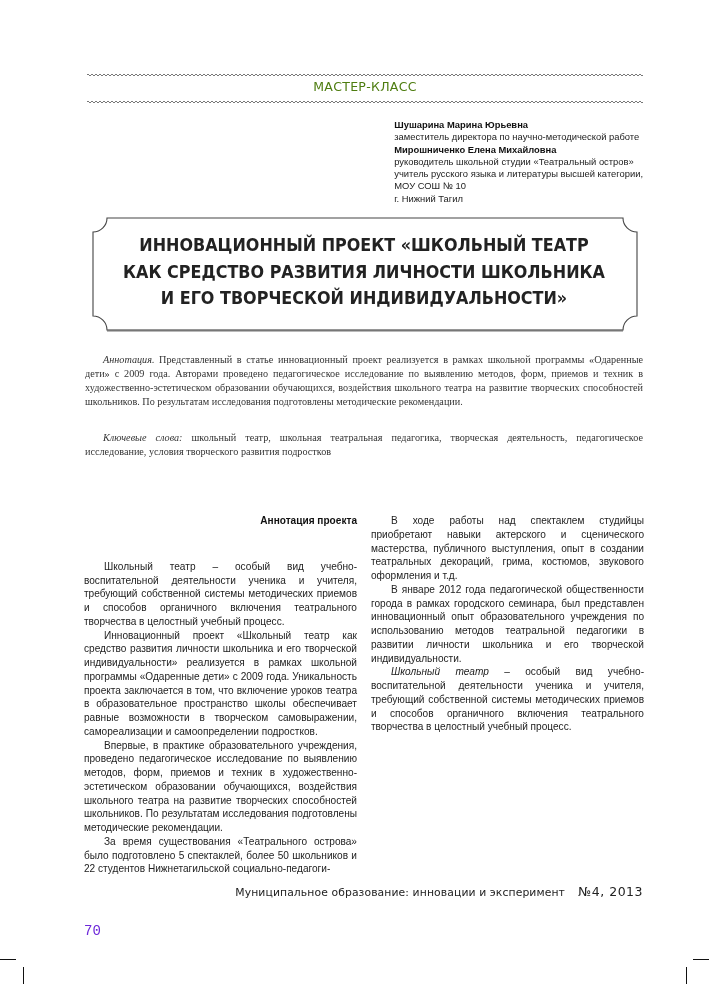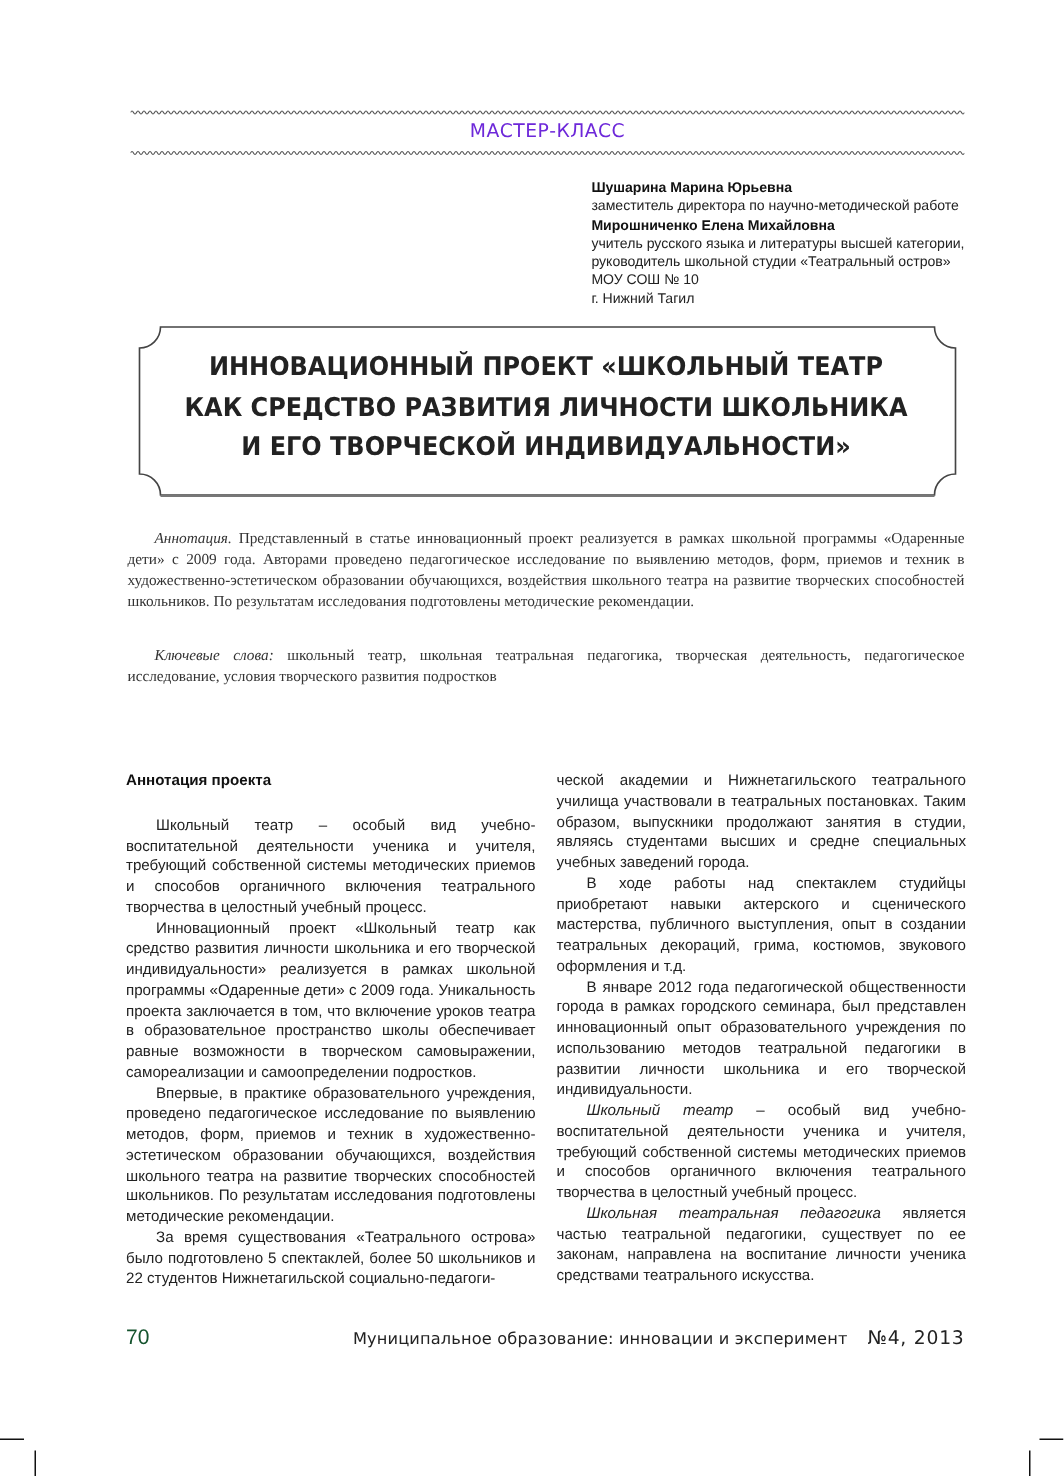--- a/index.html
+++ b/index.html
@@ -1,21 +1,21 @@
 <!DOCTYPE html>
 <html><head>
 <meta charset="utf-8">
 <style>
   html, body { margin: 0; padding: 0; background: #ffffff; }
   body { width: 709px; height: 984px; position: relative; overflow: hidden; color: #1a1a1a; }
 
   
   .wave { position: absolute; left: 87px; width: 556px; height: 4px; }
   #section-title { position: absolute; left: 87px; width: 556px; top: 79px; text-align: center;
-    font-family: "DejaVu Sans", sans-serif; font-size: 12.5px; letter-spacing: 0.3px; color: #6d28d9; line-height: 16px; }
+    font-family: "DejaVu Sans", sans-serif; font-size: 12.5px; letter-spacing: 0.3px; color: #4d7c0f; line-height: 16px; }
 
   
   #authors { position: absolute; right: 66px; top: 119px; 
     font-family: "Liberation Sans", sans-serif; font-size: 9.4px; line-height: 12.3px; color: #222; }
   #authors .name { font-weight: bold; color: #111; }
 
   
   #title-frame { position: absolute; left: 90px; top: 215px; width: 550px; height: 118px; }
   #title-text { position: absolute; left: 93px; top: 232px; width: 542px; text-align: center;
     font-family: "DejaVu Sans", sans-serif; font-weight: bold; font-size: 17.2px; line-height: 26.5px;
@@ -23,49 +23,49 @@
 
   
   .serif-block { position: absolute; left: 85px; width: 558px; font-family: "Liberation Serif", serif;
     font-size: 10.2px; line-height: 13.9px; color: #333; text-align: justify; text-indent: 18px; }
   .serif-block i { color: #333; }
 
   
   .col { position: absolute; width: 273px; font-family: "Liberation Sans", sans-serif; font-size: 10.1px;
     line-height: 13.75px; color: #222; text-align: justify; }
   .col p { margin: 0; text-indent: 20px; }
-  .col .heading { text-align: left; font-weight: bold; text-indent: 0; margin-bottom: 8px; color: #111; }
+  .col .heading { text-align: right; font-weight: bold; text-indent: 0; margin-bottom: 24px; color: #111; }
   #col-left { left: 84px; top: 514px; }
   #col-right { left: 371px; top: 514px; }
   .col .noindent { text-indent: 0; }
 
   
-  #page-number { position: absolute; left: 84px; top: 883px; font-family: Liberation Sans, sans-serif; font-size: 14px; color: #14532d; }
+  #page-number { position: absolute; left: 84px; top: 923px; font-family: Liberation Mono, monospace; font-size: 14px; color: #6d28d9; }
   #journal-name { position: absolute; right: 144px; top: 886px; font-family: "DejaVu Sans", sans-serif; font-size: 10.8px; color: #222; letter-spacing: 0.1px; text-align: center; }
   #issue { position: absolute; right: 66px; top: 884px; font-family: "DejaVu Sans", sans-serif; font-size: 12.5px; color: #222; letter-spacing: 0.5px; }
 
   .crop { position: absolute; background: #111; }
 </style>
 </head>
 <body>
 
 <svg class="wave" style="top:73px" viewBox="0 0 556 4" preserveAspectRatio="none">
   <path id="wave1" d="M0,2 Q1,0 2,2 Q3,4 4,2 Q5,0 6,2 Q7,4 8,2 Q9,0 10,2 Q11,4 12,2 Q13,0 14,2 Q15,4 16,2 Q17,0 18,2 Q19,4 20,2 Q21,0 22,2 Q23,4 24,2 Q25,0 26,2 Q27,4 28,2 Q29,0 30,2 Q31,4 32,2 Q33,0 34,2 Q35,4 36,2 Q37,0 38,2 Q39,4 40,2 Q41,0 42,2 Q43,4 44,2 Q45,0 46,2 Q47,4 48,2 Q49,0 50,2 Q51,4 52,2 Q53,0 54,2 Q55,4 56,2 Q57,0 58,2 Q59,4 60,2 Q61,0 62,2 Q63,4 64,2 Q65,0 66,2 Q67,4 68,2 Q69,0 70,2 Q71,4 72,2 Q73,0 74,2 Q75,4 76,2 Q77,0 78,2 Q79,4 80,2 Q81,0 82,2 Q83,4 84,2 Q85,0 86,2 Q87,4 88,2 Q89,0 90,2 Q91,4 92,2 Q93,0 94,2 Q95,4 96,2 Q97,0 98,2 Q99,4 100,2 Q101,0 102,2 Q103,4 104,2 Q105,0 106,2 Q107,4 108,2 Q109,0 110,2 Q111,4 112,2 Q113,0 114,2 Q115,4 116,2 Q117,0 118,2 Q119,4 120,2 Q121,0 122,2 Q123,4 124,2 Q125,0 126,2 Q127,4 128,2 Q129,0 130,2 Q131,4 132,2 Q133,0 134,2 Q135,4 136,2 Q137,0 138,2 Q139,4 140,2 Q141,0 142,2 Q143,4 144,2 Q145,0 146,2 Q147,4 148,2 Q149,0 150,2 Q151,4 152,2 Q153,0 154,2 Q155,4 156,2 Q157,0 158,2 Q159,4 160,2 Q161,0 162,2 Q163,4 164,2 Q165,0 166,2 Q167,4 168,2 Q169,0 170,2 Q171,4 172,2 Q173,0 174,2 Q175,4 176,2 Q177,0 178,2 Q179,4 180,2 Q181,0 182,2 Q183,4 184,2 Q185,0 186,2 Q187,4 188,2 Q189,0 190,2 Q191,4 192,2 Q193,0 194,2 Q195,4 196,2 Q197,0 198,2 Q199,4 200,2 Q201,0 202,2 Q203,4 204,2 Q205,0 206,2 Q207,4 208,2 Q209,0 210,2 Q211,4 212,2 Q213,0 214,2 Q215,4 216,2 Q217,0 218,2 Q219,4 220,2 Q221,0 222,2 Q223,4 224,2 Q225,0 226,2 Q227,4 228,2 Q229,0 230,2 Q231,4 232,2 Q233,0 234,2 Q235,4 236,2 Q237,0 238,2 Q239,4 240,2 Q241,0 242,2 Q243,4 244,2 Q245,0 246,2 Q247,4 248,2 Q249,0 250,2 Q251,4 252,2 Q253,0 254,2 Q255,4 256,2 Q257,0 258,2 Q259,4 260,2 Q261,0 262,2 Q263,4 264,2 Q265,0 266,2 Q267,4 268,2 Q269,0 270,2 Q271,4 272,2 Q273,0 274,2 Q275,4 276,2 Q277,0 278,2 Q279,4 280,2 Q281,0 282,2 Q283,4 284,2 Q285,0 286,2 Q287,4 288,2 Q289,0 290,2 Q291,4 292,2 Q293,0 294,2 Q295,4 296,2 Q297,0 298,2 Q299,4 300,2 Q301,0 302,2 Q303,4 304,2 Q305,0 306,2 Q307,4 308,2 Q309,0 310,2 Q311,4 312,2 Q313,0 314,2 Q315,4 316,2 Q317,0 318,2 Q319,4 320,2 Q321,0 322,2 Q323,4 324,2 Q325,0 326,2 Q327,4 328,2 Q329,0 330,2 Q331,4 332,2 Q333,0 334,2 Q335,4 336,2 Q337,0 338,2 Q339,4 340,2 Q341,0 342,2 Q343,4 344,2 Q345,0 346,2 Q347,4 348,2 Q349,0 350,2 Q351,4 352,2 Q353,0 354,2 Q355,4 356,2 Q357,0 358,2 Q359,4 360,2 Q361,0 362,2 Q363,4 364,2 Q365,0 366,2 Q367,4 368,2 Q369,0 370,2 Q371,4 372,2 Q373,0 374,2 Q375,4 376,2 Q377,0 378,2 Q379,4 380,2 Q381,0 382,2 Q383,4 384,2 Q385,0 386,2 Q387,4 388,2 Q389,0 390,2 Q391,4 392,2 Q393,0 394,2 Q395,4 396,2 Q397,0 398,2 Q399,4 400,2 Q401,0 402,2 Q403,4 404,2 Q405,0 406,2 Q407,4 408,2 Q409,0 410,2 Q411,4 412,2 Q413,0 414,2 Q415,4 416,2 Q417,0 418,2 Q419,4 420,2 Q421,0 422,2 Q423,4 424,2 Q425,0 426,2 Q427,4 428,2 Q429,0 430,2 Q431,4 432,2 Q433,0 434,2 Q435,4 436,2 Q437,0 438,2 Q439,4 440,2 Q441,0 442,2 Q443,4 444,2 Q445,0 446,2 Q447,4 448,2 Q449,0 450,2 Q451,4 452,2 Q453,0 454,2 Q455,4 456,2 Q457,0 458,2 Q459,4 460,2 Q461,0 462,2 Q463,4 464,2 Q465,0 466,2 Q467,4 468,2 Q469,0 470,2 Q471,4 472,2 Q473,0 474,2 Q475,4 476,2 Q477,0 478,2 Q479,4 480,2 Q481,0 482,2 Q483,4 484,2 Q485,0 486,2 Q487,4 488,2 Q489,0 490,2 Q491,4 492,2 Q493,0 494,2 Q495,4 496,2 Q497,0 498,2 Q499,4 500,2 Q501,0 502,2 Q503,4 504,2 Q505,0 506,2 Q507,4 508,2 Q509,0 510,2 Q511,4 512,2 Q513,0 514,2 Q515,4 516,2 Q517,0 518,2 Q519,4 520,2 Q521,0 522,2 Q523,4 524,2 Q525,0 526,2 Q527,4 528,2 Q529,0 530,2 Q531,4 532,2 Q533,0 534,2 Q535,4 536,2 Q537,0 538,2 Q539,4 540,2 Q541,0 542,2 Q543,4 544,2 Q545,0 546,2 Q547,4 548,2 Q549,0 550,2 Q551,4 552,2 Q553,0 554,2 Q555,4 556,2" fill="none" stroke="#555" stroke-width="0.8"></path>
 </svg>
 <div id="section-title">МАСТЕР-КЛАСС</div>
 <svg class="wave" style="top:100px" viewBox="0 0 556 4" preserveAspectRatio="none">
   <path id="wave2" d="M0,2 Q1,0 2,2 Q3,4 4,2 Q5,0 6,2 Q7,4 8,2 Q9,0 10,2 Q11,4 12,2 Q13,0 14,2 Q15,4 16,2 Q17,0 18,2 Q19,4 20,2 Q21,0 22,2 Q23,4 24,2 Q25,0 26,2 Q27,4 28,2 Q29,0 30,2 Q31,4 32,2 Q33,0 34,2 Q35,4 36,2 Q37,0 38,2 Q39,4 40,2 Q41,0 42,2 Q43,4 44,2 Q45,0 46,2 Q47,4 48,2 Q49,0 50,2 Q51,4 52,2 Q53,0 54,2 Q55,4 56,2 Q57,0 58,2 Q59,4 60,2 Q61,0 62,2 Q63,4 64,2 Q65,0 66,2 Q67,4 68,2 Q69,0 70,2 Q71,4 72,2 Q73,0 74,2 Q75,4 76,2 Q77,0 78,2 Q79,4 80,2 Q81,0 82,2 Q83,4 84,2 Q85,0 86,2 Q87,4 88,2 Q89,0 90,2 Q91,4 92,2 Q93,0 94,2 Q95,4 96,2 Q97,0 98,2 Q99,4 100,2 Q101,0 102,2 Q103,4 104,2 Q105,0 106,2 Q107,4 108,2 Q109,0 110,2 Q111,4 112,2 Q113,0 114,2 Q115,4 116,2 Q117,0 118,2 Q119,4 120,2 Q121,0 122,2 Q123,4 124,2 Q125,0 126,2 Q127,4 128,2 Q129,0 130,2 Q131,4 132,2 Q133,0 134,2 Q135,4 136,2 Q137,0 138,2 Q139,4 140,2 Q141,0 142,2 Q143,4 144,2 Q145,0 146,2 Q147,4 148,2 Q149,0 150,2 Q151,4 152,2 Q153,0 154,2 Q155,4 156,2 Q157,0 158,2 Q159,4 160,2 Q161,0 162,2 Q163,4 164,2 Q165,0 166,2 Q167,4 168,2 Q169,0 170,2 Q171,4 172,2 Q173,0 174,2 Q175,4 176,2 Q177,0 178,2 Q179,4 180,2 Q181,0 182,2 Q183,4 184,2 Q185,0 186,2 Q187,4 188,2 Q189,0 190,2 Q191,4 192,2 Q193,0 194,2 Q195,4 196,2 Q197,0 198,2 Q199,4 200,2 Q201,0 202,2 Q203,4 204,2 Q205,0 206,2 Q207,4 208,2 Q209,0 210,2 Q211,4 212,2 Q213,0 214,2 Q215,4 216,2 Q217,0 218,2 Q219,4 220,2 Q221,0 222,2 Q223,4 224,2 Q225,0 226,2 Q227,4 228,2 Q229,0 230,2 Q231,4 232,2 Q233,0 234,2 Q235,4 236,2 Q237,0 238,2 Q239,4 240,2 Q241,0 242,2 Q243,4 244,2 Q245,0 246,2 Q247,4 248,2 Q249,0 250,2 Q251,4 252,2 Q253,0 254,2 Q255,4 256,2 Q257,0 258,2 Q259,4 260,2 Q261,0 262,2 Q263,4 264,2 Q265,0 266,2 Q267,4 268,2 Q269,0 270,2 Q271,4 272,2 Q273,0 274,2 Q275,4 276,2 Q277,0 278,2 Q279,4 280,2 Q281,0 282,2 Q283,4 284,2 Q285,0 286,2 Q287,4 288,2 Q289,0 290,2 Q291,4 292,2 Q293,0 294,2 Q295,4 296,2 Q297,0 298,2 Q299,4 300,2 Q301,0 302,2 Q303,4 304,2 Q305,0 306,2 Q307,4 308,2 Q309,0 310,2 Q311,4 312,2 Q313,0 314,2 Q315,4 316,2 Q317,0 318,2 Q319,4 320,2 Q321,0 322,2 Q323,4 324,2 Q325,0 326,2 Q327,4 328,2 Q329,0 330,2 Q331,4 332,2 Q333,0 334,2 Q335,4 336,2 Q337,0 338,2 Q339,4 340,2 Q341,0 342,2 Q343,4 344,2 Q345,0 346,2 Q347,4 348,2 Q349,0 350,2 Q351,4 352,2 Q353,0 354,2 Q355,4 356,2 Q357,0 358,2 Q359,4 360,2 Q361,0 362,2 Q363,4 364,2 Q365,0 366,2 Q367,4 368,2 Q369,0 370,2 Q371,4 372,2 Q373,0 374,2 Q375,4 376,2 Q377,0 378,2 Q379,4 380,2 Q381,0 382,2 Q383,4 384,2 Q385,0 386,2 Q387,4 388,2 Q389,0 390,2 Q391,4 392,2 Q393,0 394,2 Q395,4 396,2 Q397,0 398,2 Q399,4 400,2 Q401,0 402,2 Q403,4 404,2 Q405,0 406,2 Q407,4 408,2 Q409,0 410,2 Q411,4 412,2 Q413,0 414,2 Q415,4 416,2 Q417,0 418,2 Q419,4 420,2 Q421,0 422,2 Q423,4 424,2 Q425,0 426,2 Q427,4 428,2 Q429,0 430,2 Q431,4 432,2 Q433,0 434,2 Q435,4 436,2 Q437,0 438,2 Q439,4 440,2 Q441,0 442,2 Q443,4 444,2 Q445,0 446,2 Q447,4 448,2 Q449,0 450,2 Q451,4 452,2 Q453,0 454,2 Q455,4 456,2 Q457,0 458,2 Q459,4 460,2 Q461,0 462,2 Q463,4 464,2 Q465,0 466,2 Q467,4 468,2 Q469,0 470,2 Q471,4 472,2 Q473,0 474,2 Q475,4 476,2 Q477,0 478,2 Q479,4 480,2 Q481,0 482,2 Q483,4 484,2 Q485,0 486,2 Q487,4 488,2 Q489,0 490,2 Q491,4 492,2 Q493,0 494,2 Q495,4 496,2 Q497,0 498,2 Q499,4 500,2 Q501,0 502,2 Q503,4 504,2 Q505,0 506,2 Q507,4 508,2 Q509,0 510,2 Q511,4 512,2 Q513,0 514,2 Q515,4 516,2 Q517,0 518,2 Q519,4 520,2 Q521,0 522,2 Q523,4 524,2 Q525,0 526,2 Q527,4 528,2 Q529,0 530,2 Q531,4 532,2 Q533,0 534,2 Q535,4 536,2 Q537,0 538,2 Q539,4 540,2 Q541,0 542,2 Q543,4 544,2 Q545,0 546,2 Q547,4 548,2 Q549,0 550,2 Q551,4 552,2 Q553,0 554,2 Q555,4 556,2" fill="none" stroke="#555" stroke-width="0.8"></path>
 </svg>
 
 <div id="authors">
   <div class="name">Шушарина Марина Юрьевна</div>
   <div>заместитель директора по научно-методической работе</div>
   <div class="name">Мирошниченко Елена Михайловна</div>
+  <div>руководитель школьной студии «Театральный остров»</div>
   <div>учитель русского языка и литературы высшей категории,</div>
-  <div>руководитель школьной студии «Театральный остров»</div>
   <div>МОУ СОШ № 10</div>
   <div>г. Нижний Тагил</div>
 </div>
 
 <svg id="title-frame" viewBox="0 0 550 118">
   <path d="M17,3 L533,3 A14,14 0 0 0 547,17 L547,101 A14,14 0 0 0 533,115 L17,115 A14,14 0 0 0 3,101 L3,17 A14,14 0 0 0 17,3 Z" fill="#fff" stroke="#444" stroke-width="1.1"></path>
   <line x1="17" y1="115.6" x2="533" y2="115.6" stroke="#777" stroke-width="1.6"></line>
 </svg>
 <div id="title-text">
   <div>ИННОВАЦИОННЫЙ ПРОЕКТ «ШКОЛЬНЫЙ ТЕАТР</div>
@@ -83,25 +83,23 @@
 <div class="col" id="col-left">
   <p class="heading" style="margin-top:0px">Аннотация проекта</p>
   <div style="height:8px"></div>
   <p>Школьный театр – особый вид учебно-воспитательной деятельности ученика и учителя, требующий собственной системы методических приемов и способов органичного включения театрального творчества в целостный учебный процесс.</p>
   <p>Инновационный проект «Школьный театр как средство развития личности школьника и его творческой индивидуальности» реализуется в рамках школьной программы «Одаренные дети» с 2009 года. Уникальность проекта заключается в том, что включение уроков театра в образовательное пространство школы обеспечивает равные возможности в творческом самовыражении, самореализации и самоопределении подростков.</p>
   <p>Впервые, в практике образовательного учреждения, проведено педагогическое исследование по выявлению методов, форм, приемов и техник в художественно-эстетическом образовании обучающихся, воздействия школьного театра на развитие творческих способностей школьников. По результатам исследования подготовлены методические рекомендации.</p>
   <p>За время существования «Театрального острова» было подготовлено 5 спектаклей, более 50 школьников и 22 студентов Нижнетагильской социально-педагоги-</p>
 </div>
 
 <div class="col" id="col-right">
-  <p class="noindent">ческой академии и Нижнетагильского театрального училища участвовали в театральных постановках. Таким образом, выпускники продолжают занятия в студии, являясь студентами высших и средне специальных учебных заведений города.</p>
   <p>В ходе работы над спектаклем студийцы приобретают навыки актерского и сценического мастерства, публичного выступления, опыт в создании театральных декораций, грима, костюмов, звукового оформления и т.д.</p>
   <p>В январе 2012 года педагогической общественности города в рамках городского семинара, был представлен инновационный опыт образовательного учреждения по использованию методов театральной педагогики в развитии личности школьника и его творческой индивидуальности.</p>
   <p><i>Школьный театр</i><span> – особый вид учебно-воспитательной деятельности ученика и учителя, требующий собственной системы методических приемов и способов органичного включения театрального творчества в целостный учебный процесс.</span></p>
-  <p><i>Школьная театральная педагогика</i><span> является частью театральной педагогики, существует по ее законам, направлена на воспитание личности ученика средствами театрального искусства.</span></p>
 </div>
 
 <div id="page-number">70</div>
 <div id="journal-name">Муниципальное образование: инновации и эксперимент</div>
 <div id="issue">№4, 2013</div>
 
 <div class="crop" style="left:0;top:959px;width:16px;height:1px"></div>
 <div class="crop" style="left:23px;top:967px;width:1px;height:17px"></div>
 <div class="crop" style="left:693px;top:959px;width:16px;height:1px"></div>
 <div class="crop" style="left:686px;top:967px;width:1px;height:17px"></div>

